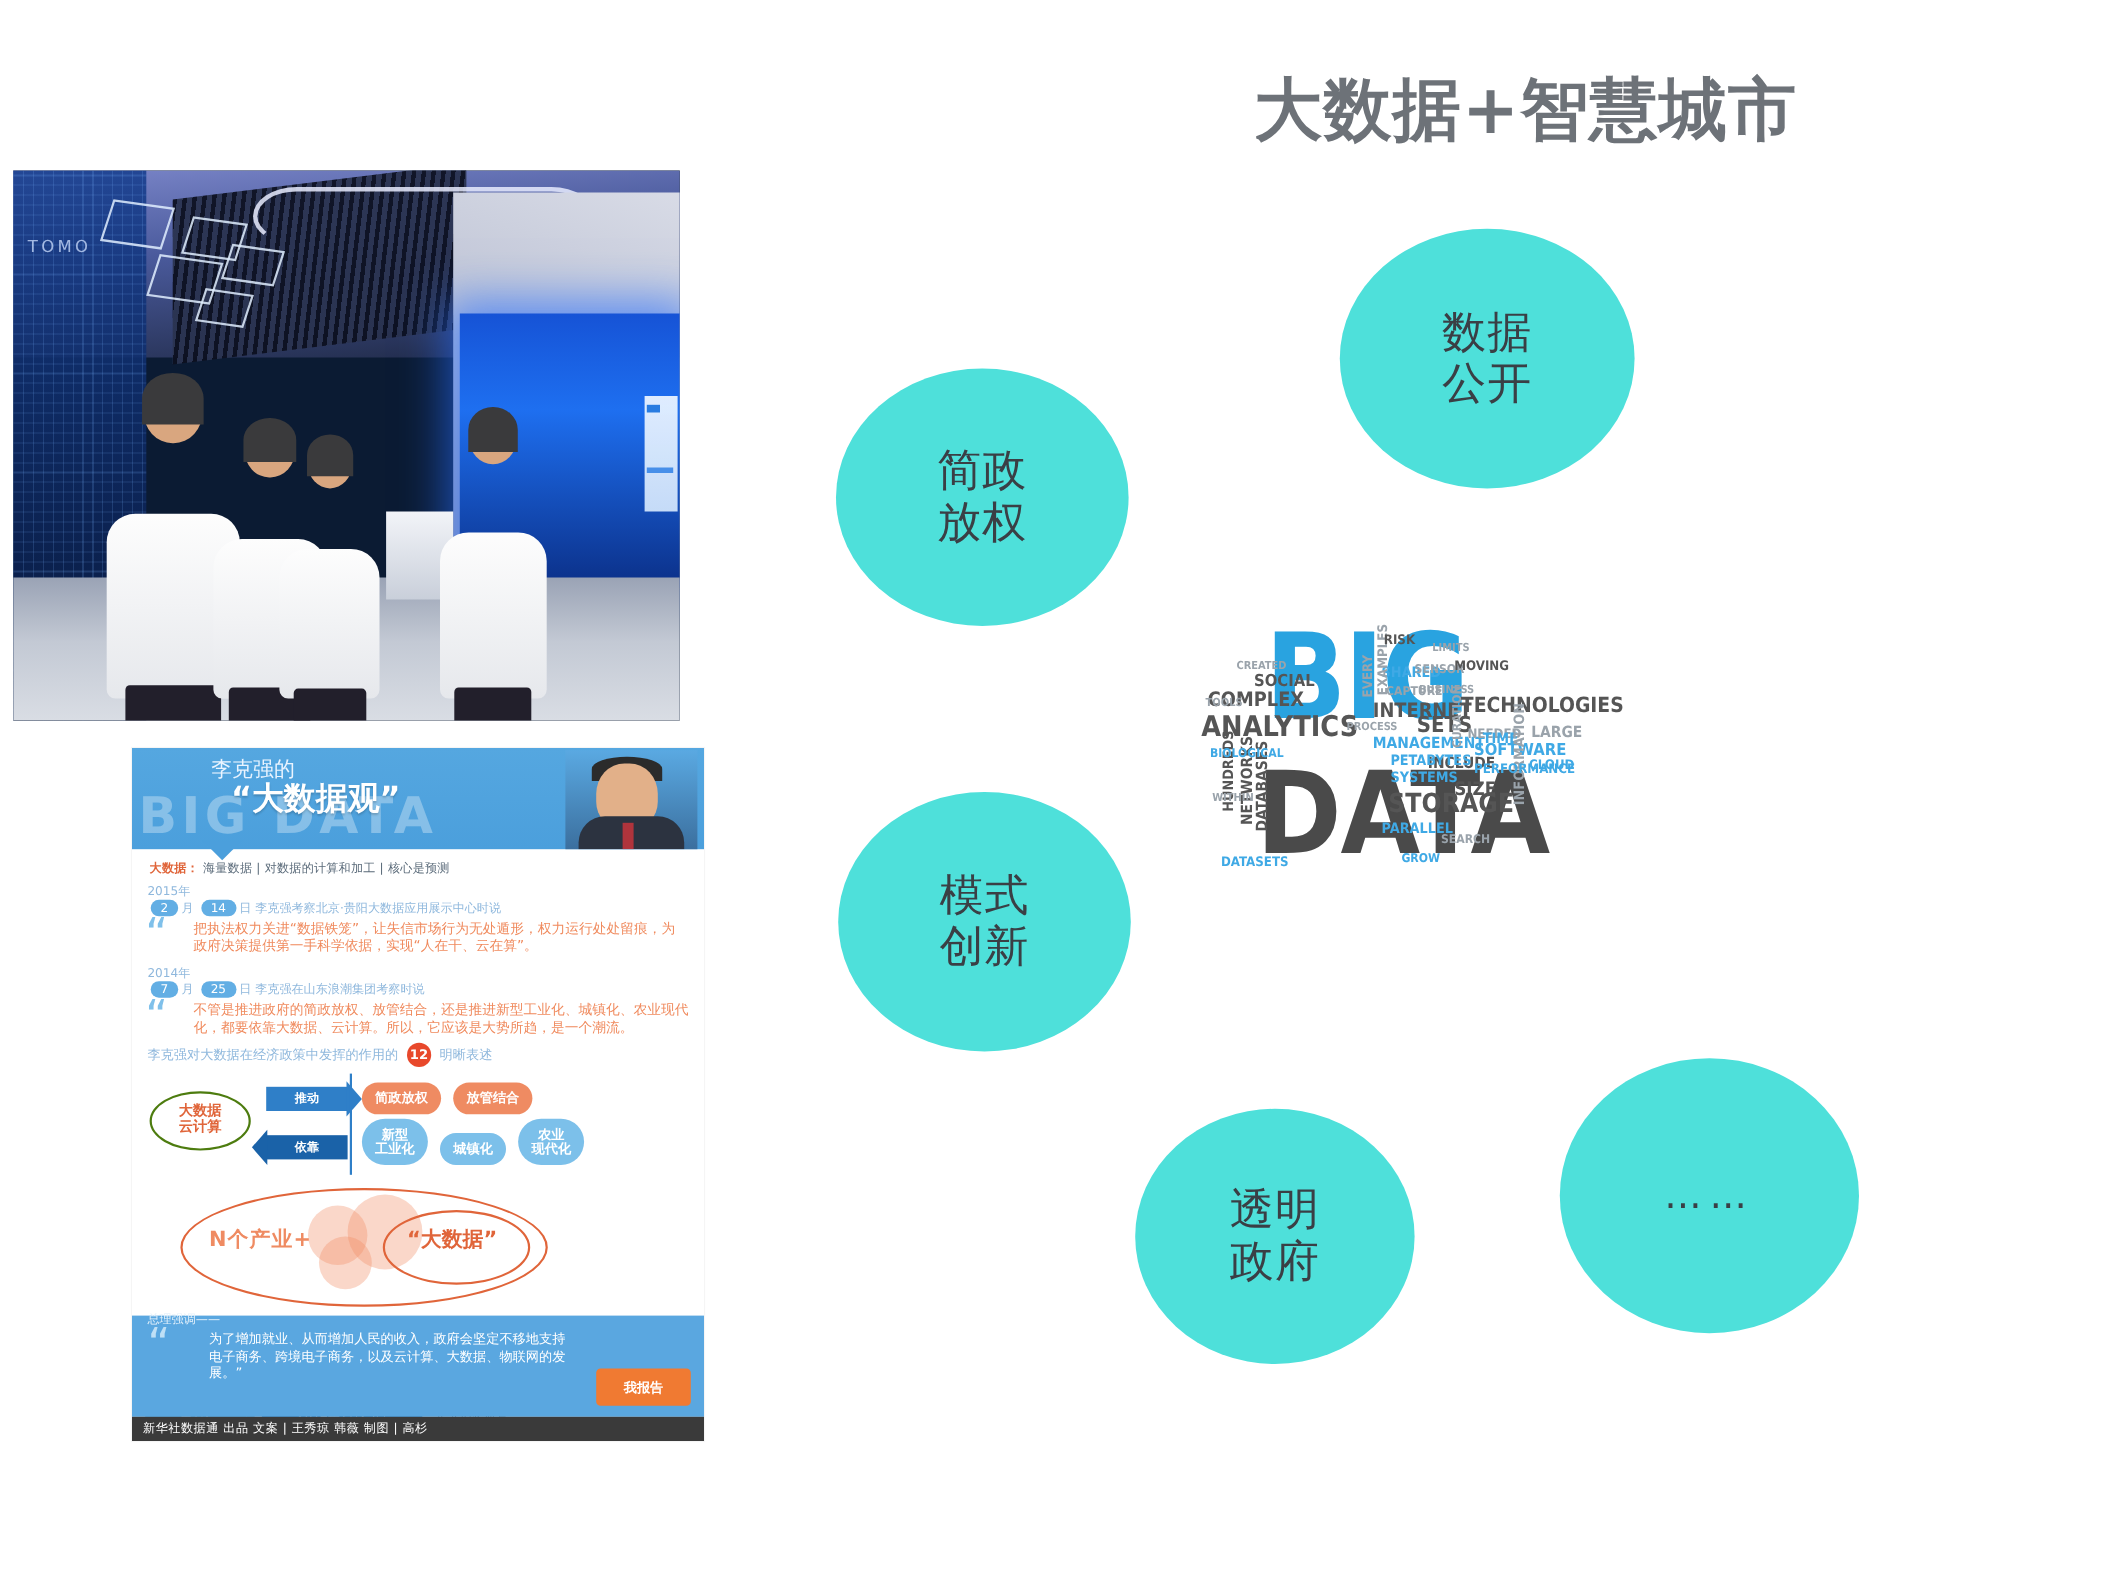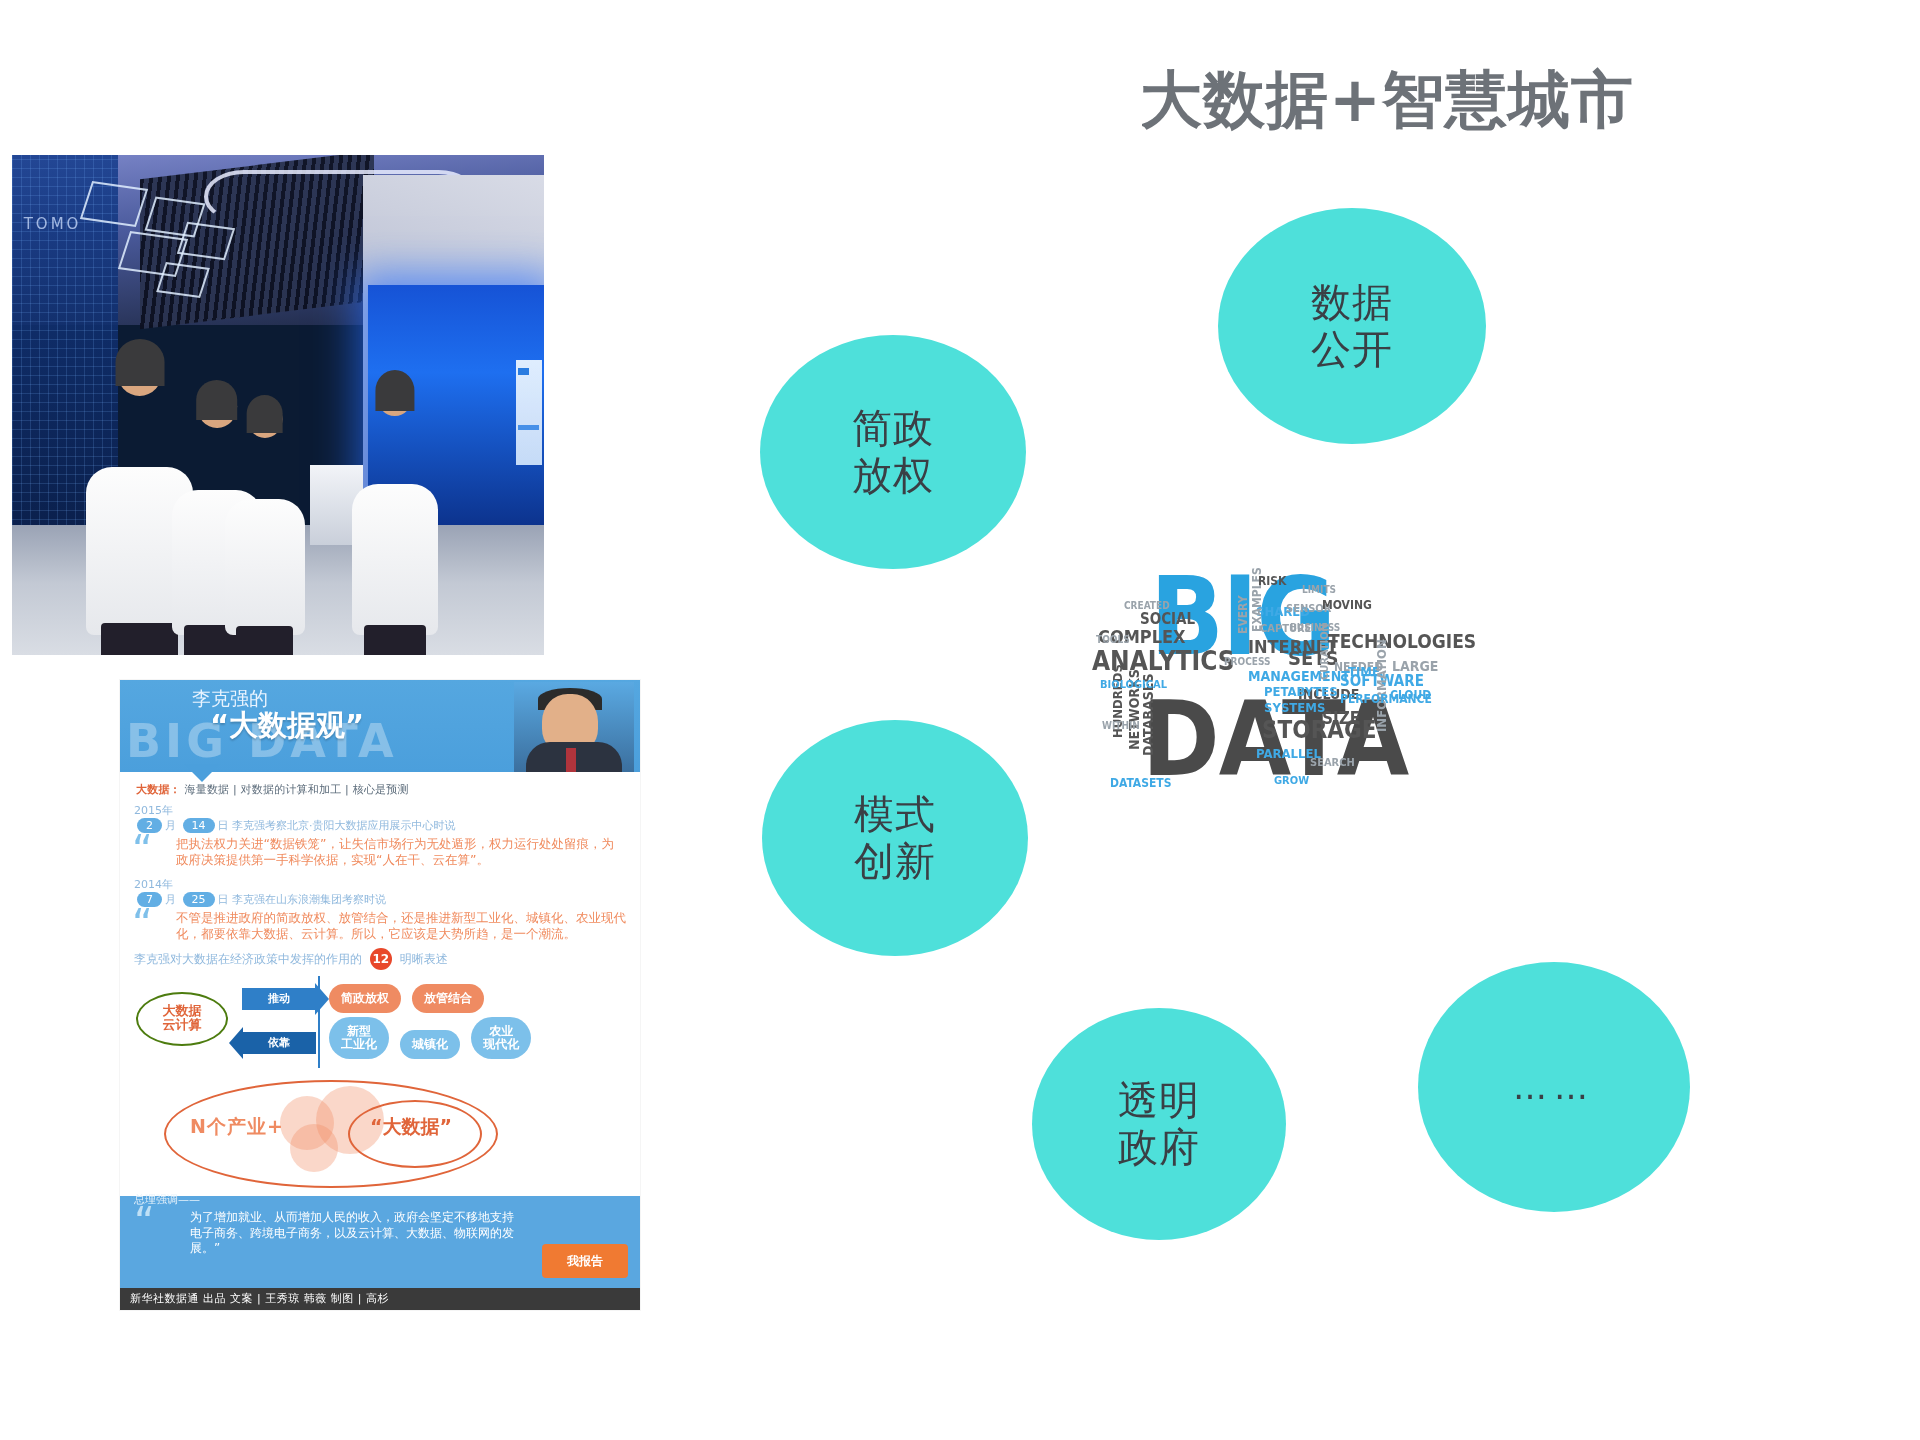--- a/index.html
+++ b/index.html
@@ -14,21 +14,21 @@
   
   .title{
     position:absolute;left:1140px;top:58px;
     font-size:62px;font-weight:bold;color:#6d7278;
     letter-spacing:1px;white-space:nowrap;
     font-family:"DejaVu Sans","Liberation Sans",sans-serif;
   }
 
   
   .photo{
-    position:absolute;left:12px;top:155px;width:532px;height:500px;
+    position:absolute;left:12px;top:155px;width:606px;height:500px;
     overflow:hidden;background:#0b1b33;
   }
   .ph-ceiling{position:absolute;left:0;top:0;width:100%;height:34%;
     background:linear-gradient(175deg,#7b86c9 0%,#4a5a9c 40%,#1d2742 100%);}
   .ph-ceil-slats{position:absolute;left:24%;top:2%;width:44%;height:30%;
     background:repeating-linear-gradient(97deg,#0c1020 0 4px,#2a3350 4px 9px);
     transform:skewY(-7deg);opacity:.95;}
   .ph-neon{position:absolute;left:36%;top:3%;width:50%;height:9%;
     border:4px solid #e8ecff;border-radius:60px/40px;
     border-bottom-color:transparent;opacity:.85;filter:blur(.6px);}

